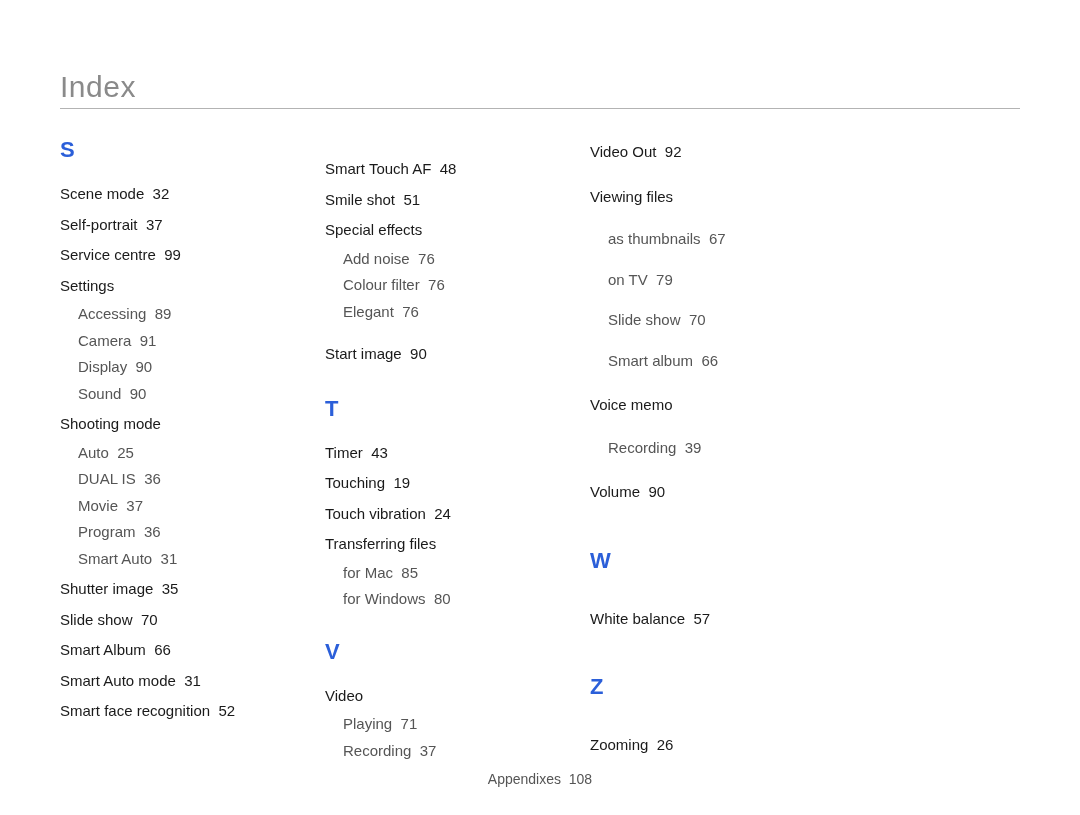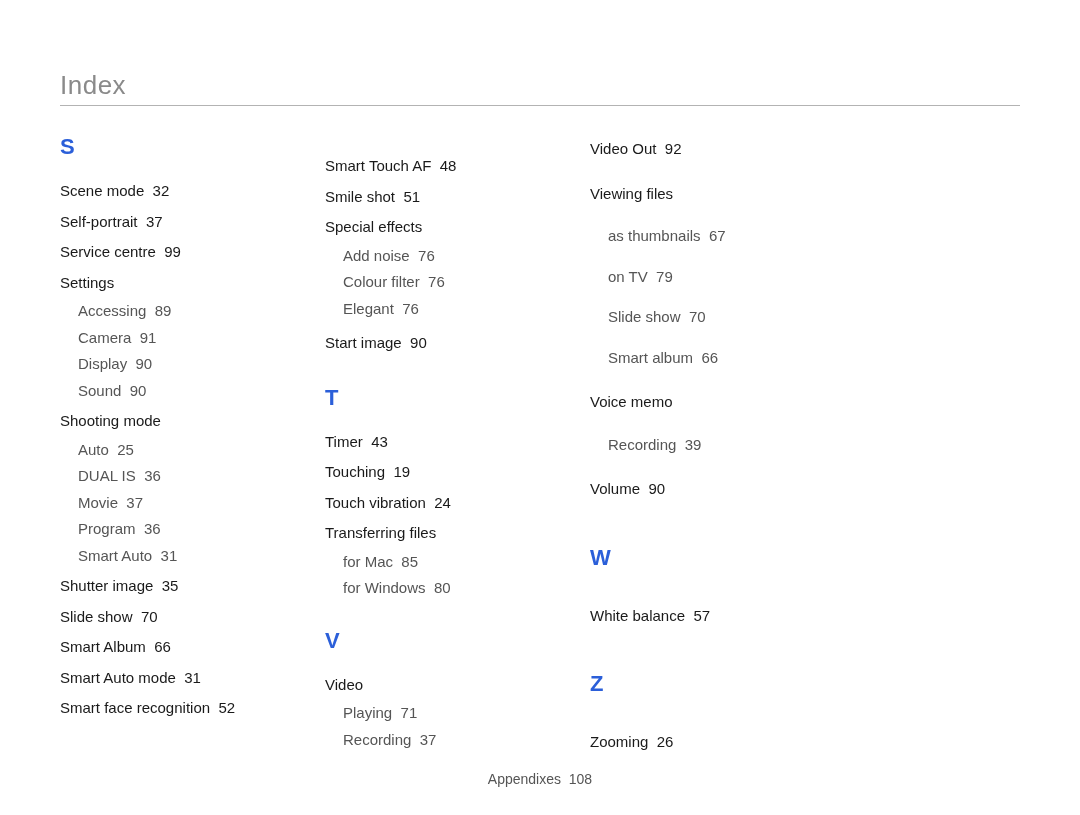--- a/index.html
+++ b/index.html
@@ -17,21 +17,21 @@
     height: 815px;
     box-sizing: border-box;
     padding: 70px 60px 0 60px;
   }
   .header-line {
     border-bottom: 1px solid #b3b3b3;
     padding-bottom: 4px;
     margin-bottom: 30px;
   }
   .section-title {
-    font-size: 26px;
+    font-size: 30px;
     color: #8a8a8a;
     font-weight: 400;
     letter-spacing: 0.5px;
   }
   .columns {
     display: flex;
     gap: 40px;
   }
   .col {
     display: flex;
@@ -115,21 +115,21 @@
 
     <div class="col col2">
       <div class="entry" style="margin-top:19px"><span>Smart Touch AF</span>&nbsp;&nbsp;<span class="pg">48</span></div>
       <div class="entry"><span>Smile shot</span>&nbsp;&nbsp;<span class="pg">51</span></div>
 
       <div class="entry"><span>Special effects</span></div>
       <div class="subentry"><span>Add noise</span>&nbsp;&nbsp;<span>76</span></div>
       <div class="subentry"><span>Colour filter</span>&nbsp;&nbsp;<span>76</span></div>
       <div class="subentry"><span>Elegant</span>&nbsp;&nbsp;<span>76</span></div>
 
-      <div class="entry" style="margin-top:10px"><span>Start image</span>&nbsp;&nbsp;<span class="pg">90</span></div>
+      <div class="entry" style="margin-top:18px"><span>Start image</span>&nbsp;&nbsp;<span class="pg">90</span></div>
 
       <div class="letter" style="margin-top:28px">T</div>
       <div class="entry"><span>Timer</span>&nbsp;&nbsp;<span class="pg">43</span></div>
       <div class="entry"><span>Touching</span>&nbsp;&nbsp;<span class="pg">19</span></div>
       <div class="entry"><span>Touch vibration</span>&nbsp;&nbsp;<span class="pg">24</span></div>
 
       <div class="entry"><span>Transferring files</span></div>
       <div class="subentry"><span>for Mac</span>&nbsp;&nbsp;<span>85</span></div>
       <div class="subentry"><span>for Windows</span>&nbsp;&nbsp;<span>80</span></div>
 

